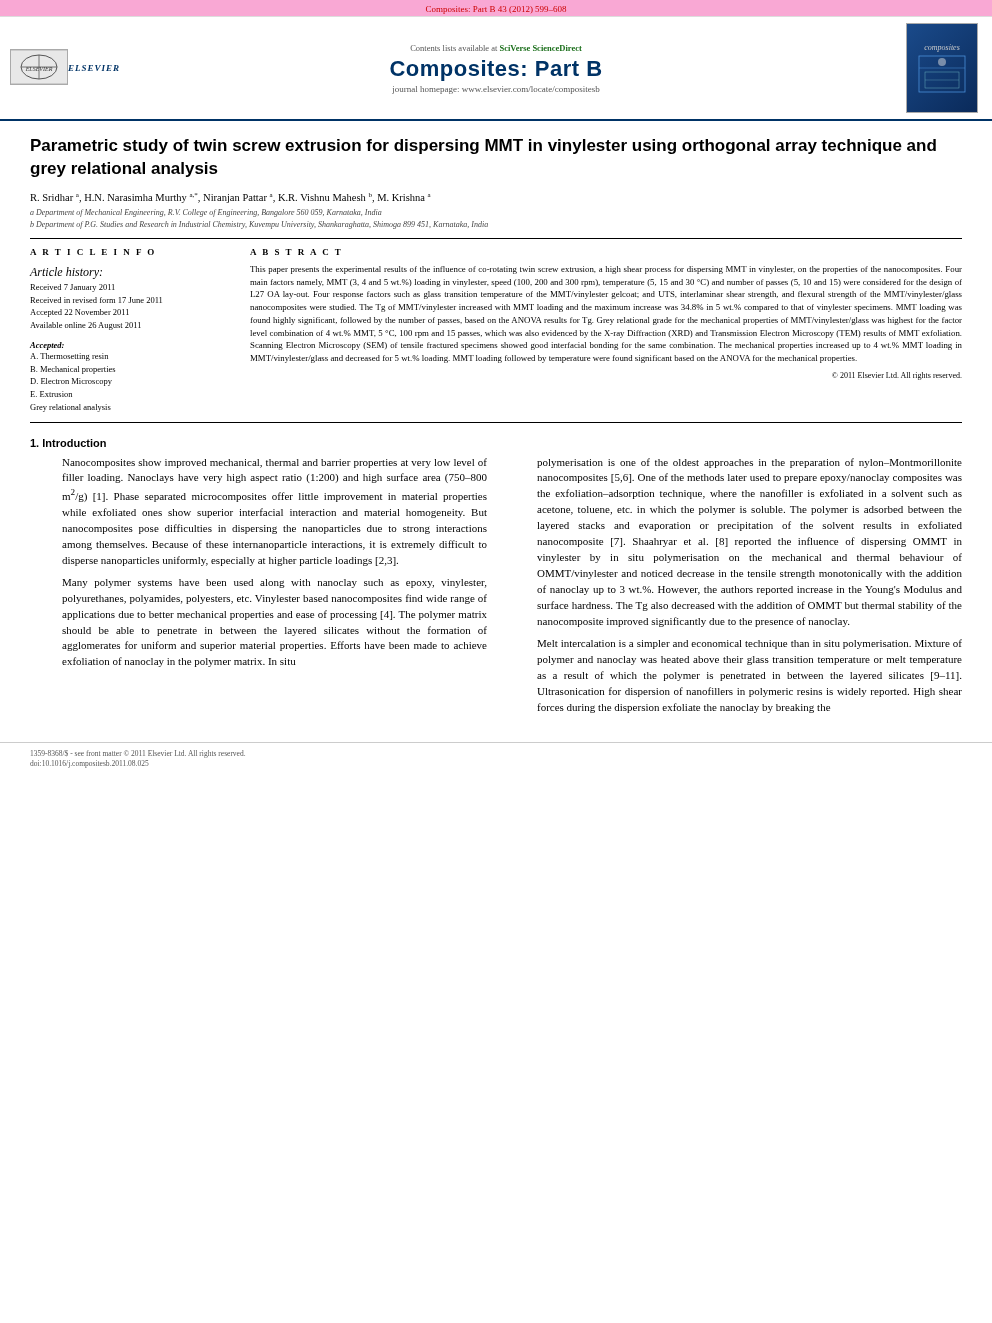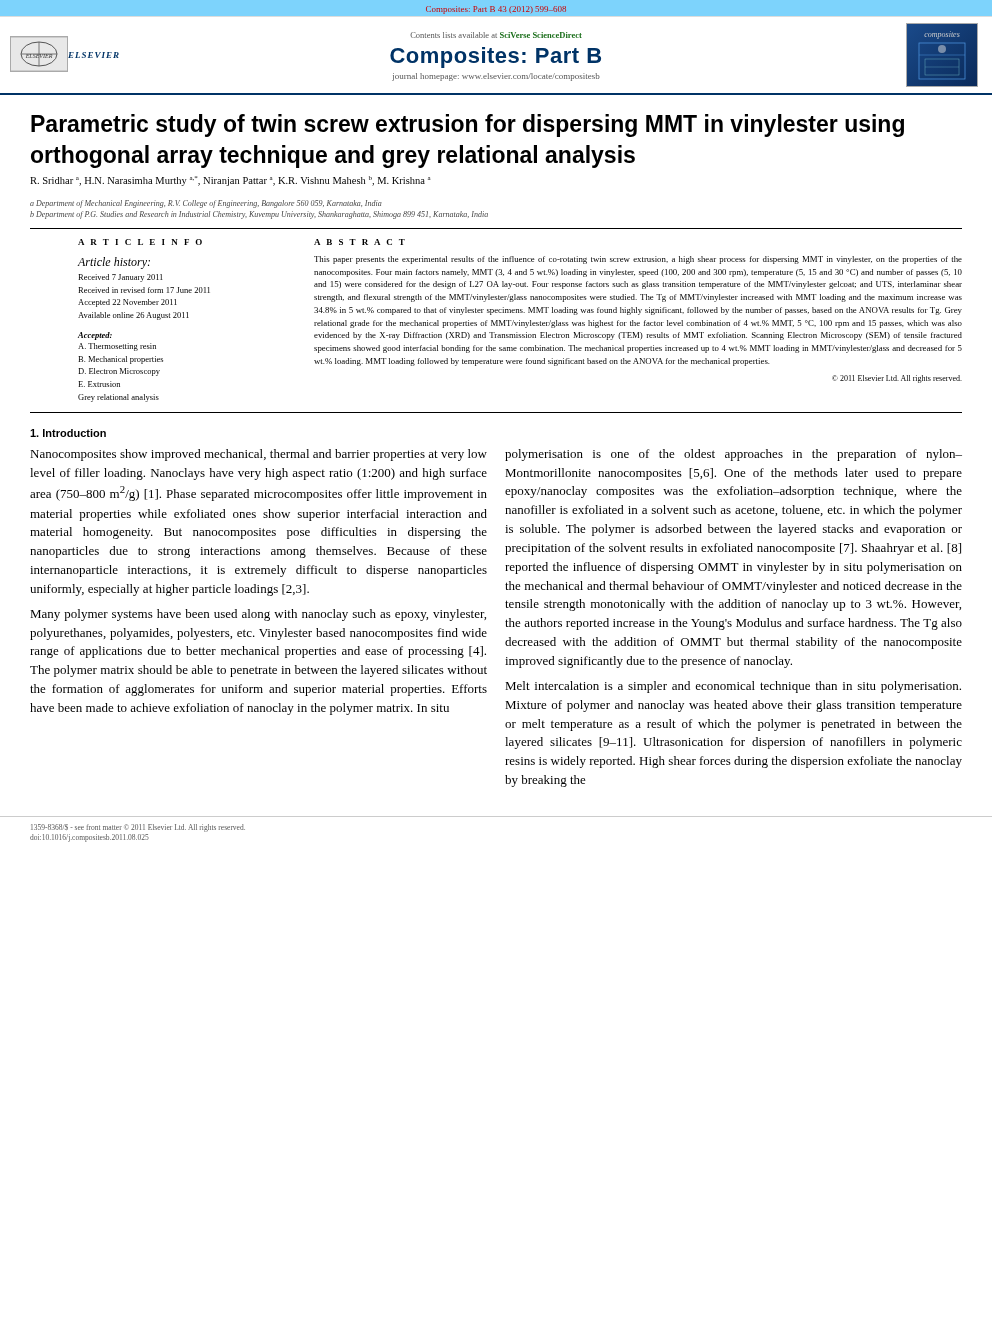--- a/index.html
+++ b/index.html
@@ -7,21 +7,21 @@
       background: #fff;
       font-family: 'Times New Roman', Times, serif;
       font-size: 10px;
       color: #000;
       width: 992px;
       min-height: 1323px;
     }
 
     
     .top-banner {
-      background: #7dd3fc;
+      background: #f9a8d4;
       text-align: center;
       padding: 4px 0 2px;
       font-size: 9px;
       color: #c00;
       border-bottom: 1px solid #ddd;
     }
 
     
     .journal-header {
       display: flex;
@@ -83,54 +83,54 @@
       margin-top: 2px;
     }
     .journal-header-right {
       width: 80px;
       display: flex;
       flex-direction: column;
       align-items: center;
     }
     .composites-logo {
       width: 72px;
-      height: 64px;
+      height: 90px;
       background: linear-gradient(135deg, #1a4a8a 0%, #0a2a5a 100%);
       border: 1px solid #aaa;
       display: flex;
       flex-direction: column;
       align-items: center;
       justify-content: center;
       color: #fff;
       font-size: 7px;
       font-style: italic;
       padding: 4px;
       text-align: center;
     }
 
     
     .main-content {
       padding: 14px 30px 10px;
     }
 
     
     .article-title {
-      font-size: 23px;
+      font-size: 17px;
       font-weight: bold;
       color: #000;
       line-height: 1.35;
-      margin-bottom: 2px;
+      margin-bottom: 10px;
       font-family: Arial, sans-serif;
     }
 
     
     .authors-line {
       font-size: 10.5px;
       color: #000;
-      margin-bottom: 12px;
+      margin-bottom: 4px;
     }
     .superscript {
       font-size: 7px;
       vertical-align: super;
     }
 
     
     .affiliations {
       font-size: 8px;
       color: #444;
@@ -145,23 +145,22 @@
       border-top: 1px solid #ccc;
       margin: 8px 0;
     }
     .divider-bold {
       border-top: 1.5px solid #000;
     }
 
     
     .two-col {
       display: flex;
-      gap: 36px;
+      gap: 20px;
       margin-bottom: 8px;
-      margin-left: 48px;
     }
     .left-col {
       width: 200px;
       flex-shrink: 0;
     }
     .right-col {
       flex: 1;
     }
 
     
@@ -228,25 +227,26 @@
       gap: 18px;
     }
     .body-left {
       flex: 1;
     }
     .body-right {
       flex: 1;
     }
 
     .body-para {
-      font-size: 13px;
+      font-size: 11px;
       line-height: 1.45;
       text-align: justify;
       margin-bottom: 6px;
       color: #000;
+      margin-left: 32px;
     }
 
     
     .page-footer {
       border-top: 1px solid #ccc;
       padding: 6px 30px;
       font-size: 7.5px;
       color: #555;
       display: flex;
       justify-content: space-between;

